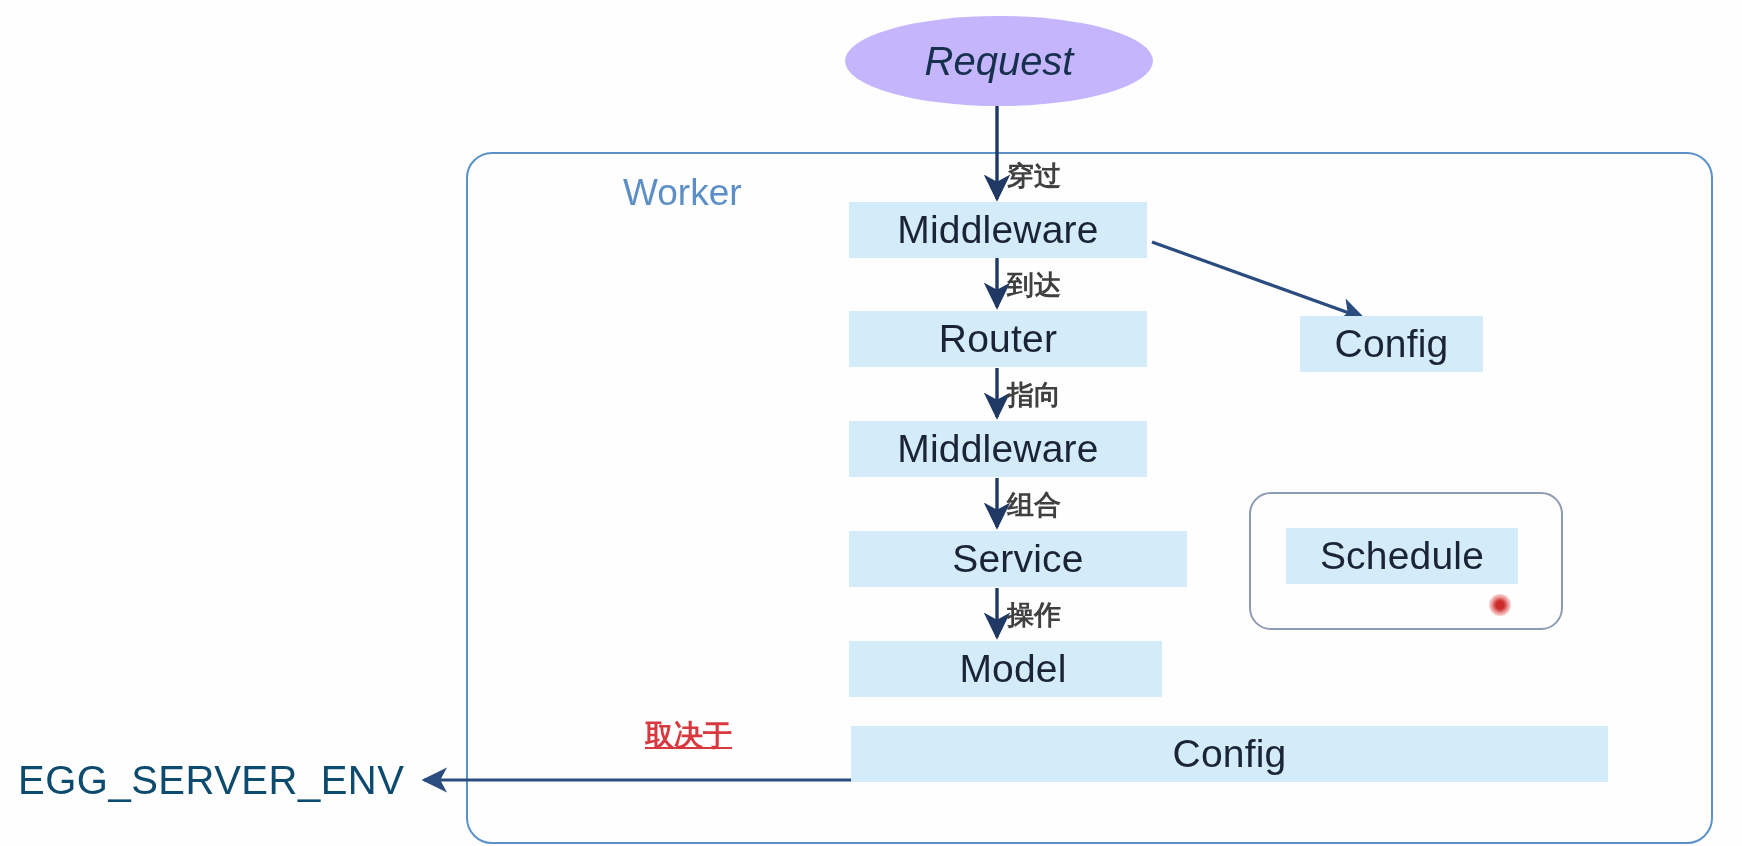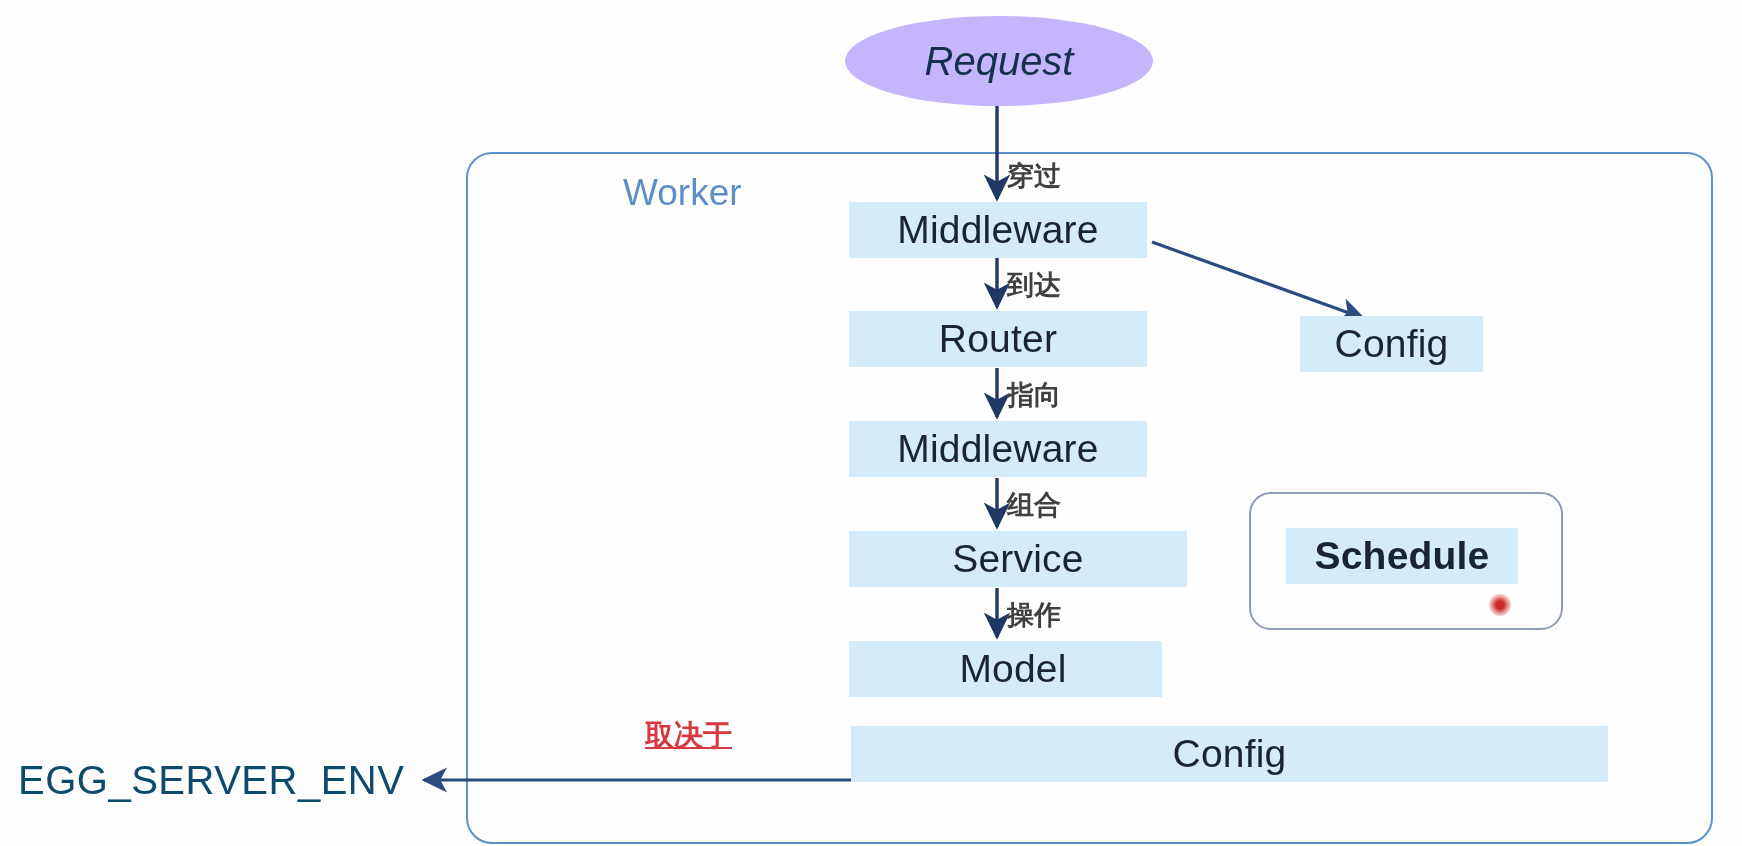--- a/index.html
+++ b/index.html
@@ -135,21 +135,21 @@
 
   <div class="node box" style="left:849px; top:421px; width:298px; height:56px;">Middleware</div>
 
   <div class="node box" style="left:849px; top:531px; width:338px; height:56px;">Service</div>
 
   <div class="node box" style="left:849px; top:641px; width:298px; height:56px;padding-left:15px;">Model</div>
 
   <div class="node box" style="left:1300px; top:316px; width:183px; height:56px;">Config</div>
 
   <div class="schedule-frame" style="left:1249px; top:492px; width:310px; height:134px;"></div>
-  <div class="node box" style="left:1286px; top:528px; width:232px; height:56px;font-weight:bold;">Schedule</div>
+  <div class="node box" style="left:1286px; top:528px; width:232px; height:56px;">Schedule</div>
   <div class="cursor-dot" style="left:1489px; top:594px;"></div>
 
   <div class="node box" style="left:851px; top:726px; width:757px; height:56px;">Config</div>
 
   <div class="plain-label" style="left:18px; top:758px;">EGG_SERVER_ENV</div>
 
   <div class="anno" style="left:1007px; top:158px;">穿过</div>
 
   <div class="anno" style="left:1007px; top:267px;">到达</div>
 

